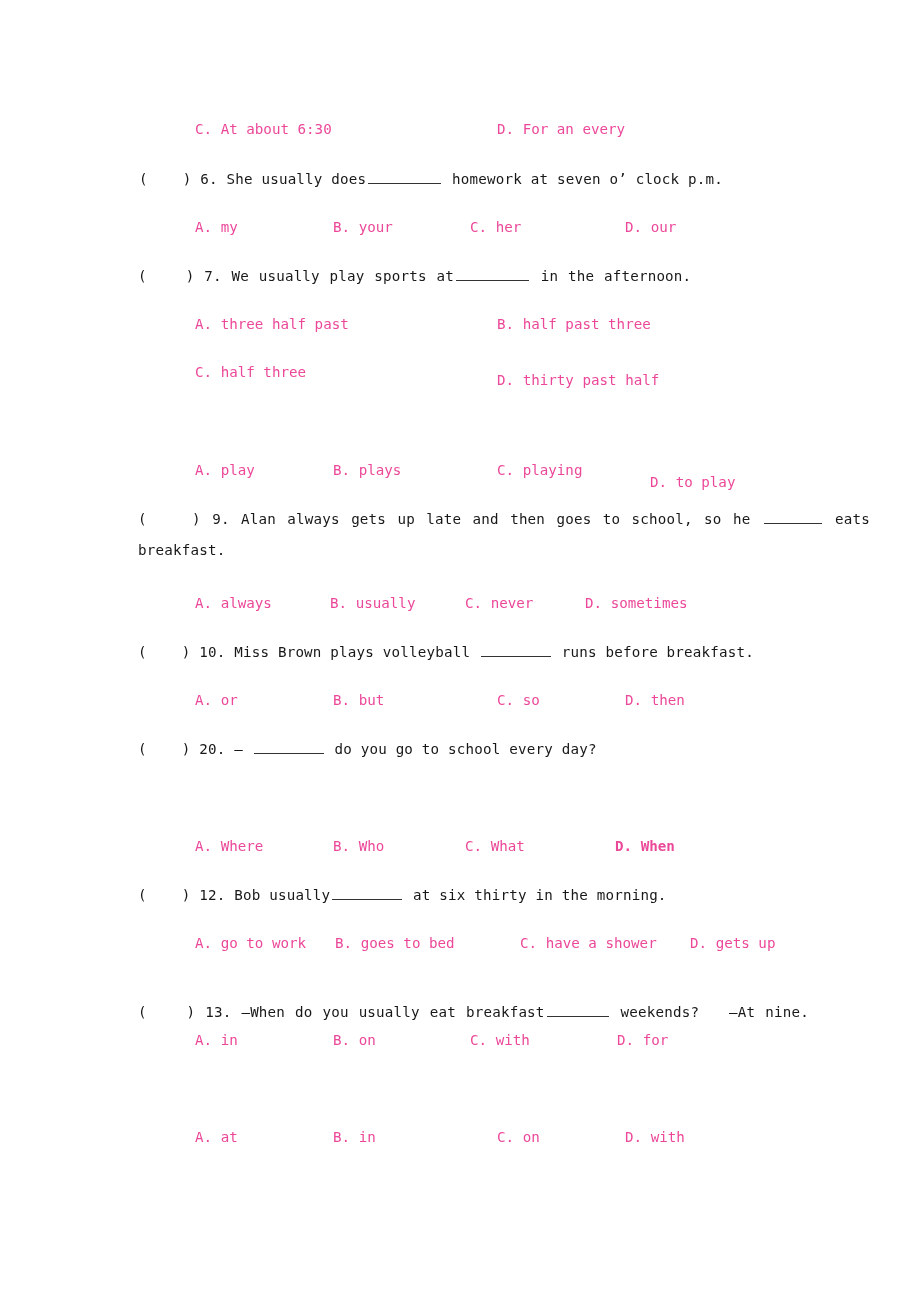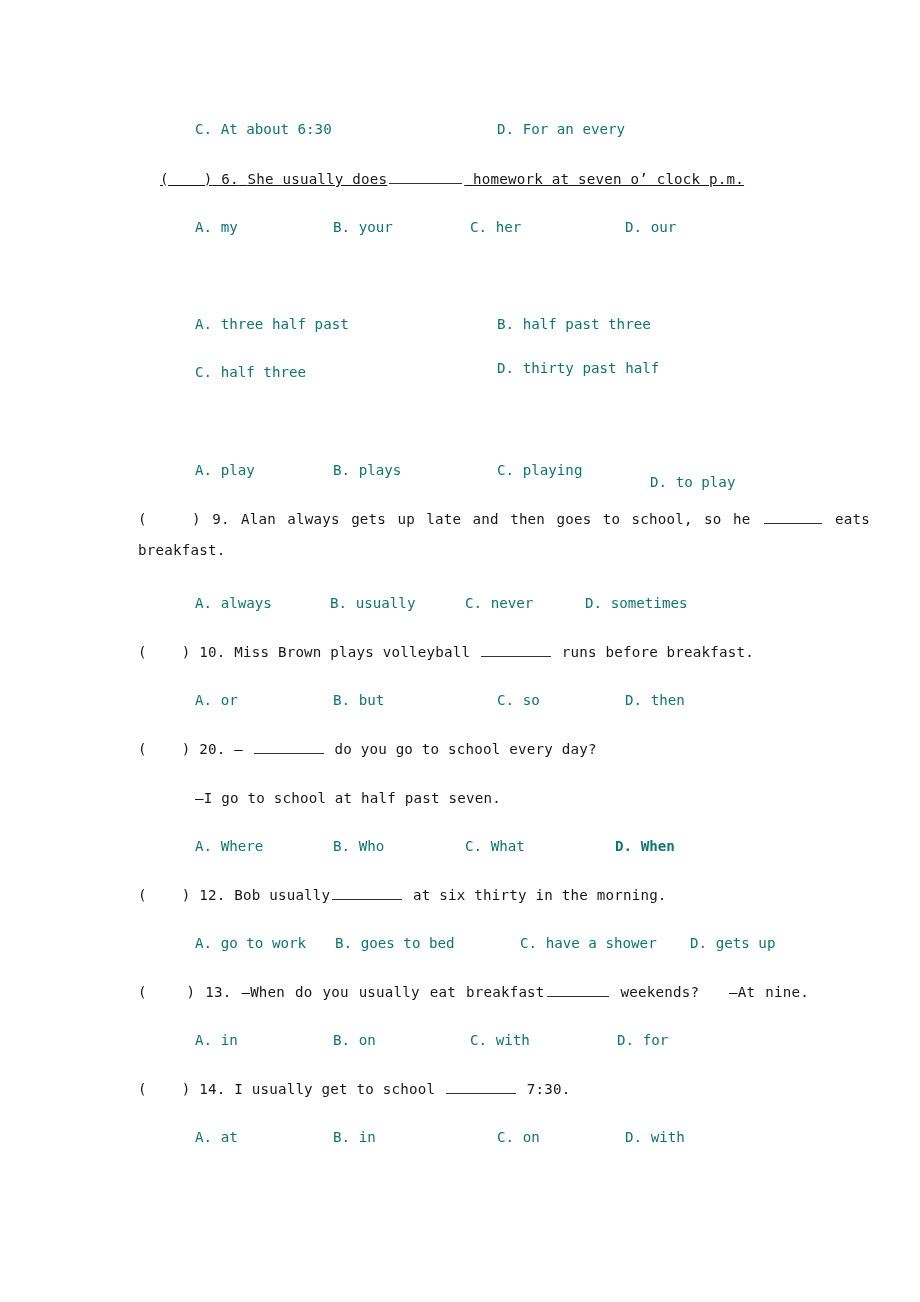--- a/index.html
+++ b/index.html
@@ -35,82 +35,81 @@
   }
   .blank.w73 { width: 73px; }
   .blank.w70 { width: 70px; }
   .blank.w62 { width: 62px; }
   .blank.w58 { width: 58px; }
   
   .opt {
     position: absolute;
     white-space: pre;
     font-size: 14.2px;
-    color: #0f766e;
+    color: #ec4899;
   }
   
   .just9 { word-spacing: 2.6px; }
-  .just13 { word-spacing: 1.2px; }
+  .just13 { word-spacing: 1.2px; margin-top: 20px; }
   .just7q { word-spacing: 1.0px; }
 </style>
 </head>
 <body>
 
 <div class="page">
 
   <div class="opt" style="left:195px; top:121px;"><span>C.</span> <span>At about 6:30</span></div>
   <div class="opt" style="left:497px; top:121px;"><span>D.</span> <span>For an every</span></div>
 
-  <div class="ln" style="left:160px; top:170px;text-decoration:underline;"><span>(    )</span> <span>6.</span> <span>She usually does</span><span class="blank w73"></span> <span>homework at seven o’ clock p.m.</span></div>
+  <div class="ln" style="left:139px; top:170px;"><span>(    )</span> <span>6.</span> <span>She usually does</span><span class="blank w73"></span> <span>homework at seven o’ clock p.m.</span></div>
   <div class="opt" style="left:195px; top:219px;"><span>A.</span> <span>my</span></div>
   <div class="opt" style="left:333px; top:219px;"><span>B.</span> <span>your</span></div>
   <div class="opt" style="left:470px; top:219px;"><span>C.</span> <span>her</span></div>
   <div class="opt" style="left:625px; top:219px;"><span>D.</span> <span>our</span></div>
 
+  <div class="ln just7q" style="left:138px; top:267px;"><span>(    )</span> <span>7.</span> <span>We usually play sports at</span><span class="blank w73"></span> <span>in the afternoon.</span></div>
   <div class="opt" style="left:195px; top:316px;"><span>A.</span> <span>three half past</span></div>
   <div class="opt" style="left:497px; top:316px;"><span>B.</span> <span>half past three</span></div>
   <div class="opt" style="left:195px; top:364px;"><span>C.</span> <span>half three</span></div>
-  <div class="opt" style="left:497px; top:360px;"><span>D.</span> <span>thirty past half</span></div>
+  <div class="opt" style="left:497px; top:372px;"><span>D.</span> <span>thirty past half</span></div>
 
   <div class="opt" style="left:195px; top:462px;text-align:right;"><span>A.</span> <span>play</span></div>
   <div class="opt" style="left:333px; top:462px;"><span>B.</span> <span>plays</span></div>
   <div class="opt" style="left:497px; top:462px;"><span>C.</span> <span>playing</span></div>
   <div class="opt" style="left:650px; top:474px;"><span>D.</span> <span>to play</span></div>
 
   <div class="ln just9" style="left:138px; top:510px;"><span>(    )</span> <span>9.</span> <span>Alan always gets up late and then goes to school, so he</span> <span class="blank w58"></span> <span>eats</span></div>
   <div class="ln" style="left:138px; top:541px;">breakfast.</div>
   <div class="opt" style="left:195px; top:595px;"><span>A.</span> <span>always</span></div>
   <div class="opt" style="left:330px; top:595px;"><span>B.</span> <span>usually</span></div>
   <div class="opt" style="left:465px; top:595px;"><span>C.</span> <span>never</span></div>
   <div class="opt" style="left:585px; top:595px;"><span>D.</span> <span>sometimes</span></div>
 
   <div class="ln" style="left:138px; top:643px;"><span>(    )</span> <span>10.</span> <span>Miss Brown plays volleyball</span> <span class="blank w70"></span> <span>runs before breakfast.</span></div>
   <div class="opt" style="left:195px; top:692px;"><span>A.</span> <span>or</span></div>
   <div class="opt" style="left:333px; top:692px;"><span>B.</span> <span>but</span></div>
   <div class="opt" style="left:497px; top:692px;"><span>C.</span> <span>so</span></div>
   <div class="opt" style="left:625px; top:692px;"><span>D.</span> <span>then</span></div>
 
   <div class="ln" style="left:138px; top:740px;"><span>(    )</span> <span>20.</span> <span>—</span> <span class="blank w70"></span> <span>do you go to school every day?</span></div>
-  <div class="ln" style="left:195px; top:789px;">—I go to school at half past seven.</div>
   <div class="opt" style="left:195px; top:838px;"><span>A.</span> <span>Where</span></div>
   <div class="opt" style="left:333px; top:838px;"><span>B.</span> <span>Who</span></div>
   <div class="opt" style="left:465px; top:838px;"><span>C.</span> <span>What</span></div>
   <div class="opt" style="left:615px; top:838px;font-weight:bold;"><span>D.</span> <span>When</span></div>
 
   <div class="ln" style="left:138px; top:886px;"><span>(    )</span> <span>12.</span> <span>Bob usually</span><span class="blank w70"></span> <span>at six thirty in the morning.</span></div>
   <div class="opt" style="left:195px; top:935px;"><span>A.</span> <span>go to work</span></div>
   <div class="opt" style="left:335px; top:935px;text-align:right;"><span>B.</span> <span>goes to bed</span></div>
   <div class="opt" style="left:520px; top:935px;"><span>C.</span> <span>have a shower</span></div>
   <div class="opt" style="left:690px; top:935px;"><span>D.</span> <span>gets up</span></div>
 
   <div class="ln just13" style="left:138px; top:983px;"><span>(    )</span> <span>13.</span> <span>—When do you usually eat breakfast</span><span class="blank w62"></span> <span>weekends?   —At nine.</span></div>
   <div class="opt" style="left:195px; top:1032px;"><span>A.</span> <span>in</span></div>
   <div class="opt" style="left:333px; top:1032px;"><span>B.</span> <span>on</span></div>
   <div class="opt" style="left:470px; top:1032px;"><span>C.</span> <span>with</span></div>
   <div class="opt" style="left:617px; top:1032px;"><span>D.</span> <span>for</span></div>
 
-  <div class="ln" style="left:138px; top:1080px;"><span>(    )</span> <span>14.</span> <span>I usually get to school</span> <span class="blank w70"></span> <span>7:30.</span></div>
   <div class="opt" style="left:195px; top:1129px;"><span>A.</span> <span>at</span></div>
   <div class="opt" style="left:333px; top:1129px;"><span>B.</span> <span>in</span></div>
   <div class="opt" style="left:497px; top:1129px;"><span>C.</span> <span>on</span></div>
   <div class="opt" style="left:625px; top:1129px;"><span>D.</span> <span>with</span></div>
 
 </div>
 
 </body></html>

